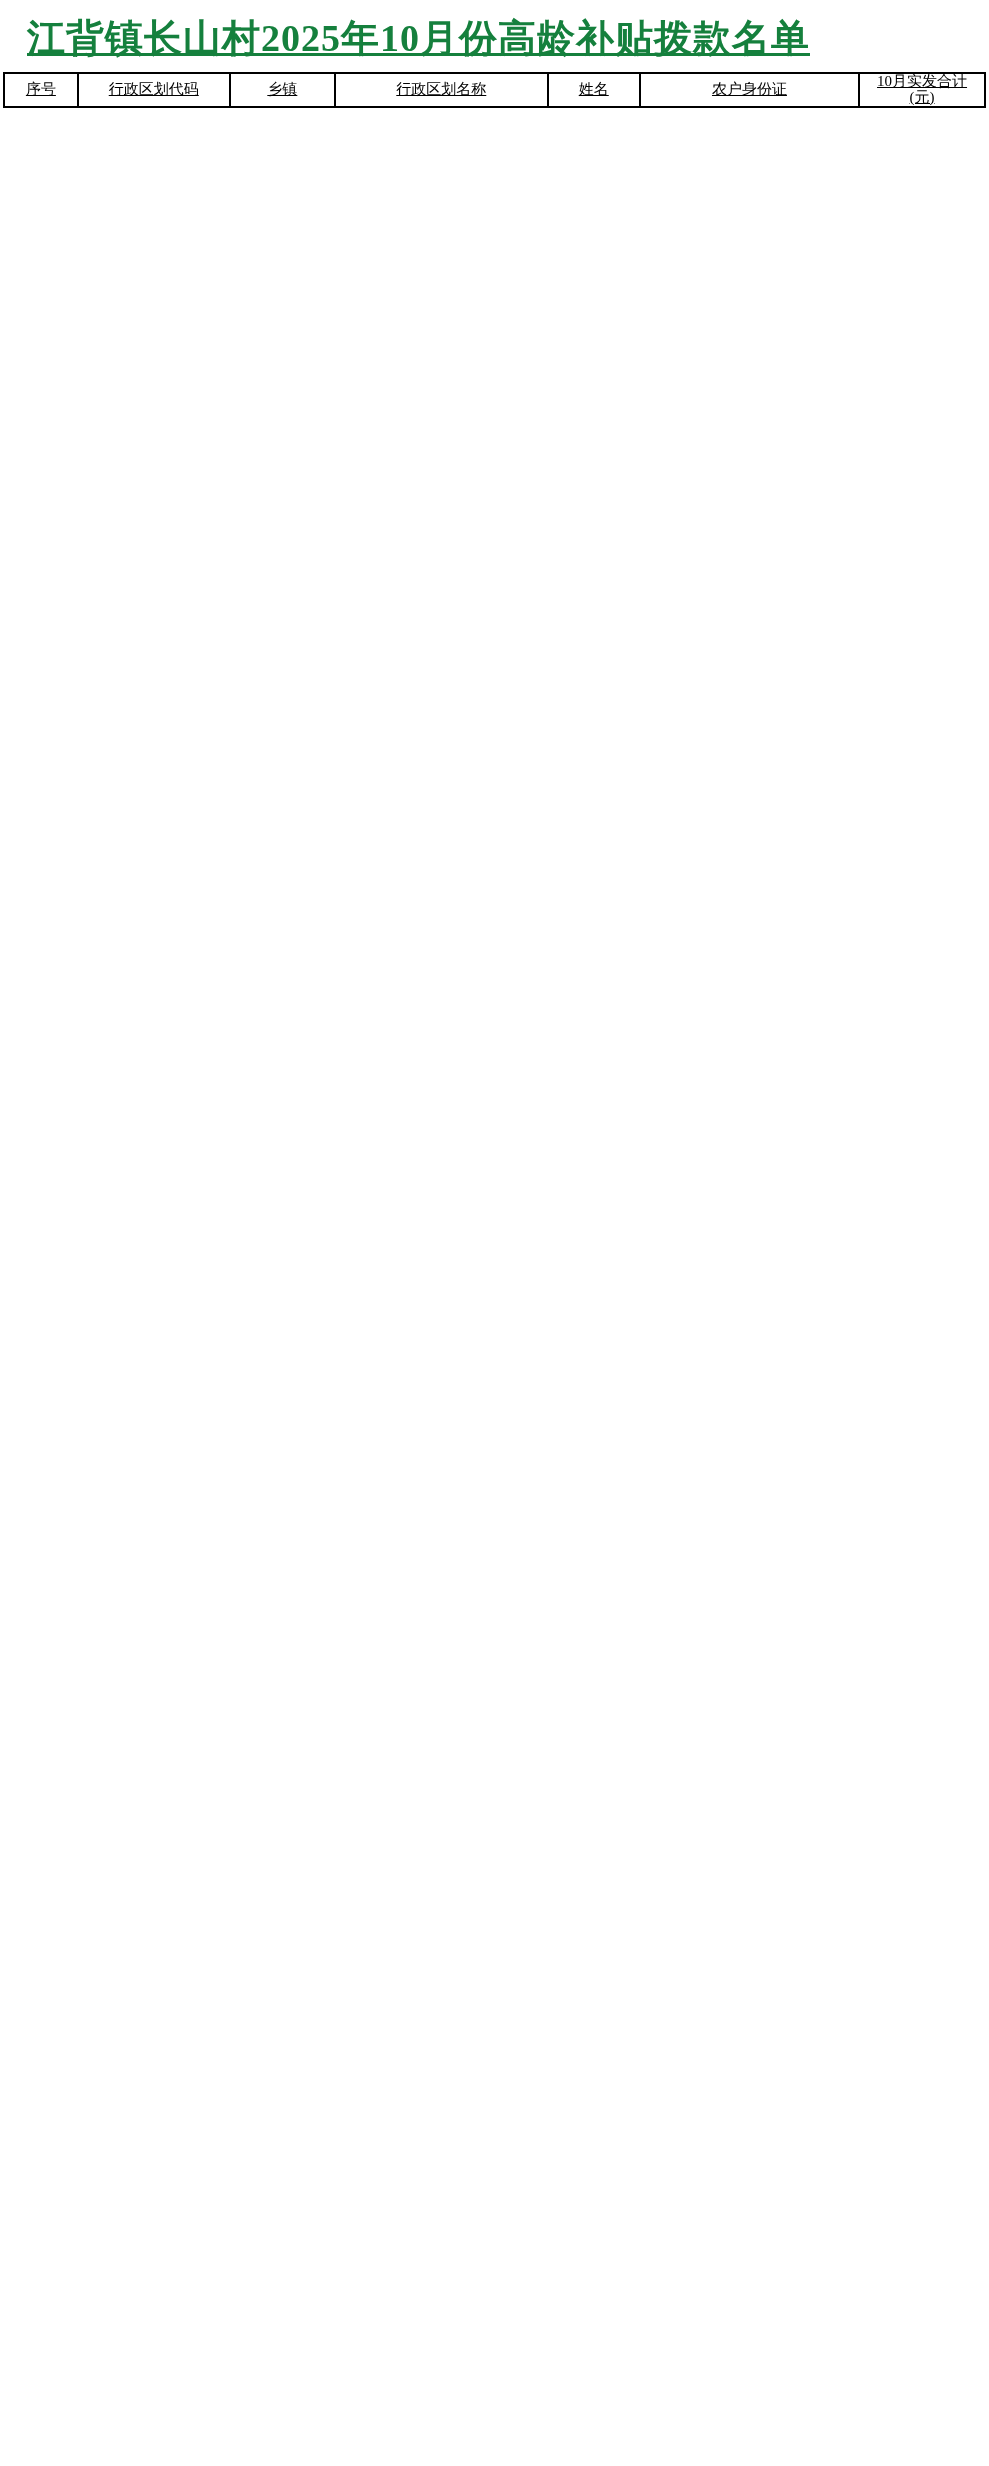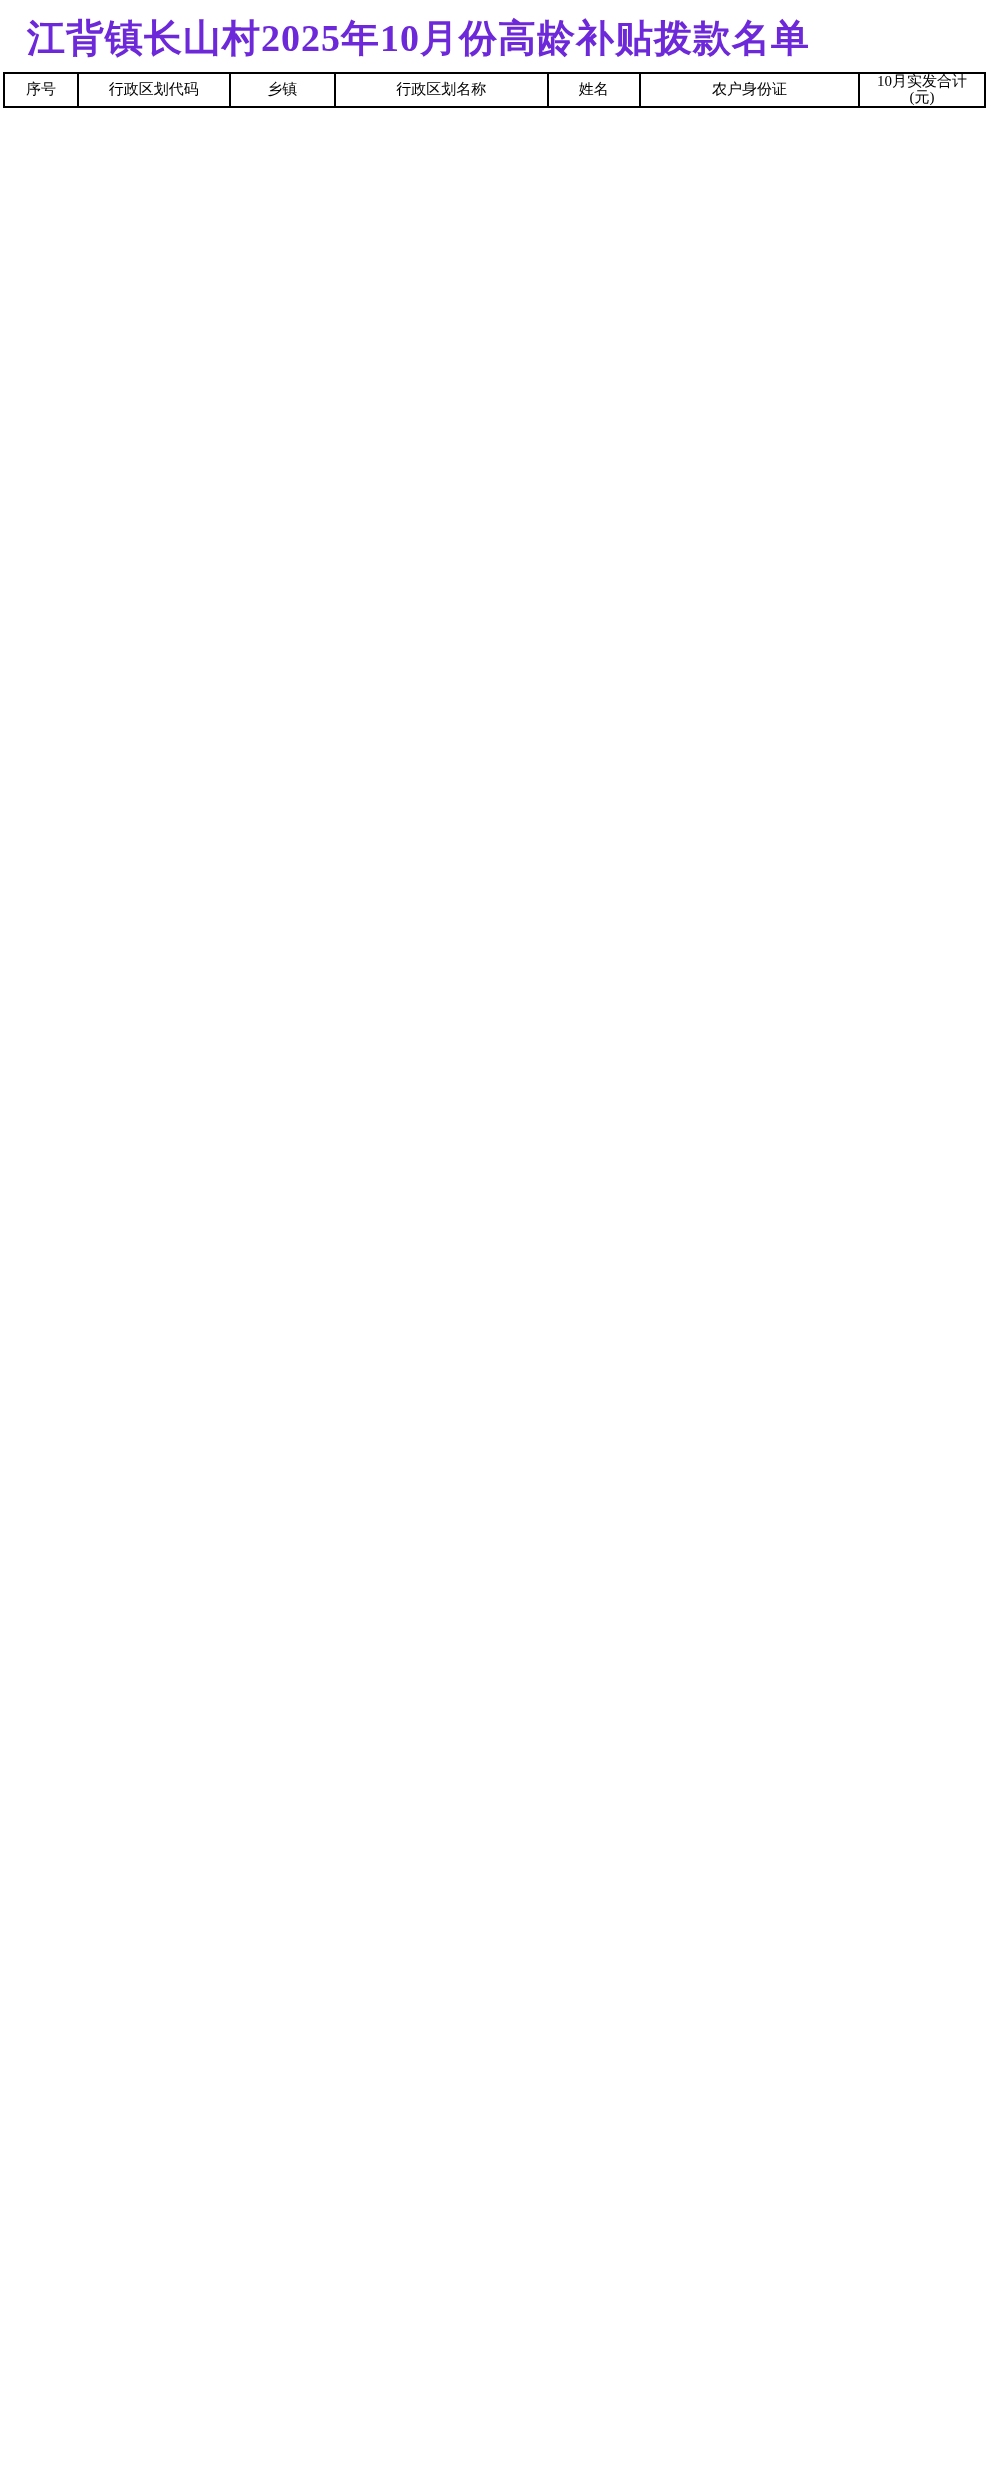--- a/index.html
+++ b/index.html
@@ -4,32 +4,32 @@
 <style>
   html,body{margin:0;padding:0;}
   body{
     width:989px;height:2466px;background:#ffffff;position:relative;
     font-family:"Liberation Serif", serif;
     -webkit-font-smoothing:none;
   }
   .title{
     position:absolute;top:8px;left:0;width:837px;height:60px;
     text-align:center;font-size:38px;line-height:60px;font-weight:bold;
-    color:#6d28d9;letter-spacing:1px;white-space:nowrap;
+    color:#15803d;letter-spacing:1px;white-space:nowrap;text-decoration:underline;
   }
   table.roster{
     position:absolute;top:72px;left:3px;width:983px;
     border-collapse:collapse;table-layout:fixed;
     font-size:15px;color:#000;
   }
   th,td{
     border:2px solid #000;text-align:center;vertical-align:middle;
     padding:0;overflow:hidden;position:relative;
   }
-  thead tr{height:32px;}
+  thead tr{height:32px;text-decoration:underline;}
   tbody tr{height:40px;}
   th{font-weight:normal;white-space:pre-line;line-height:1.05;font-size:15px;}
   .c0{width:68px;}
   .c1{width:140px;text-align:center;}
   .c2{width:97px;}
   .c3{width:196px;}
   .c4{width:85px;text-align:center;}
   .c5{width:202px;margin-left:24px;}
   .c6{width:116px;margin-left:9px;}
 </style>

